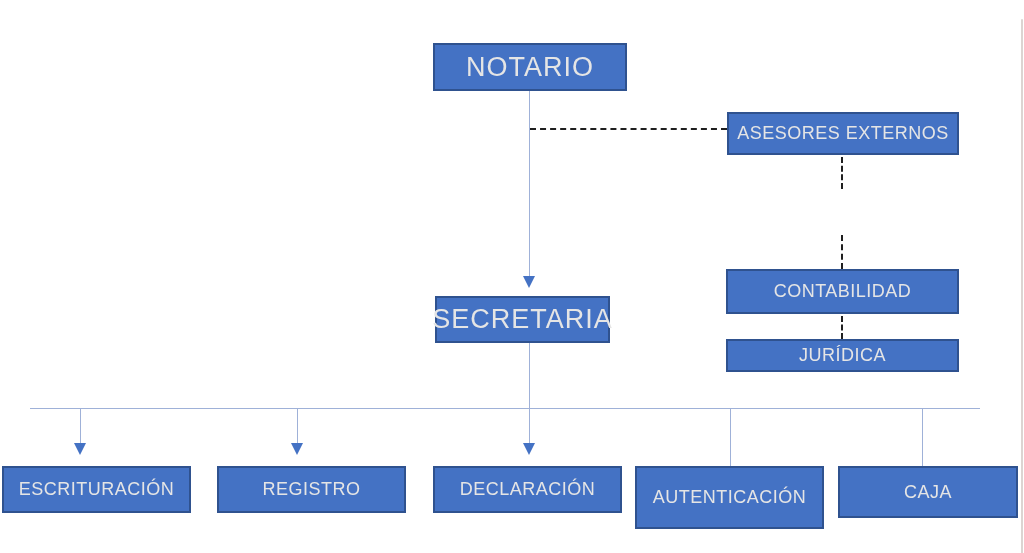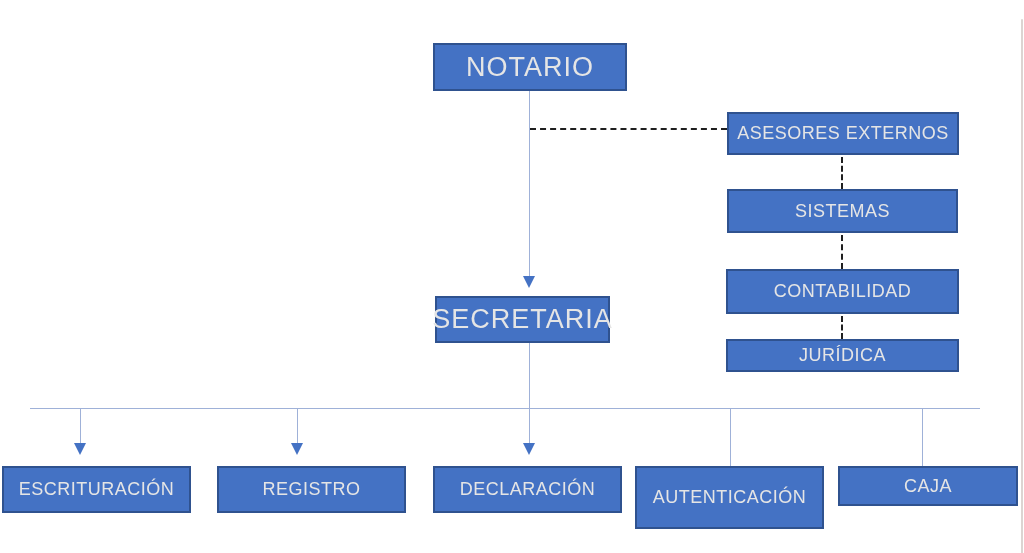--- a/index.html
+++ b/index.html
@@ -49,21 +49,21 @@
   #b-notario       { left: 433px; top: 43px;  width: 194px; height: 48px; }
   #b-asesores      { left: 727px; top: 112px; width: 232px; height: 43px; }
   #b-sistemas      { left: 727px; top: 189px; width: 231px; height: 44px; }
   #b-contabilidad  { left: 726px; top: 269px; width: 233px; height: 45px; }
   #b-juridica      { left: 726px; top: 339px; width: 233px; height: 33px; }
   #b-secretaria    { left: 435px; top: 296px; width: 175px; height: 47px; }
   #b-escrituracion { left: 2px;   top: 466px; width: 189px; height: 47px; }
   #b-registro      { left: 217px; top: 466px; width: 189px; height: 47px; }
   #b-declaracion   { left: 425px; top: 466px; width: 189px; height: 47px; margin-left: 8px; }
   #b-autenticacion { left: 635px; top: 466px; width: 189px; height: 63px; }
-  #b-caja          { left: 838px; top: 466px; width: 180px; height: 40px; }
+  #b-caja          { left: 838px; top: 466px; width: 180px; height: 52px; }
 
   
   #e-notario-stem        { left: 529px; top: 91px;  height: 186px; }
   #e-secretaria-arrow    { left: 523px; top: 276px; }
   #e-notario-asesores    { left: 530px; top: 128px; width: 197px; }
   #e-asesores-sistemas   { left: 841px; top: 157px; height: 32px; }
   #e-sistemas-conta      { left: 841px; top: 235px; height: 34px; }
   #e-conta-juridica      { left: 841px; top: 316px; height: 23px; }
   #e-secretaria-stem     { left: 529px; top: 335px; height: 74px; }
   #e-bus                 { left: 30px;  top: 408px; width: 950px; }
@@ -93,21 +93,20 @@
   <div class="arrowhead" id="e-escrituracion-arrow"></div>
   <div class="vline" id="e-registro-stem"></div>
   <div class="arrowhead" id="e-registro-arrow"></div>
   <div class="vline" id="e-declaracion-stem"></div>
   <div class="arrowhead" id="e-declaracion-arrow"></div>
   <div class="vline" id="e-autenticacion-stem"></div>
   <div class="vline" id="e-caja-stem"></div>
 
   <div class="box big" id="b-notario">NOTARIO</div>
   <div class="box small" id="b-asesores">ASESORES EXTERNOS</div>
-  <div class="box small" id="b-sistemas">SISTEMAS</div>
   <div class="box small" id="b-contabilidad">CONTABILIDAD</div>
   <div class="box small" id="b-juridica">JURÍDICA</div>
   <div class="box big" id="b-secretaria">SECRETARIA</div>
   <div class="box small" id="b-escrituracion">ESCRITURACIÓN</div>
   <div class="box small" id="b-registro">REGISTRO</div>
   <div class="box small" id="b-declaracion">DECLARACIÓN</div>
   <div class="box small" id="b-autenticacion">AUTENTICACIÓN</div>
   <div class="box small" id="b-caja">CAJA</div>
 
   <div class="page-edge"></div>

